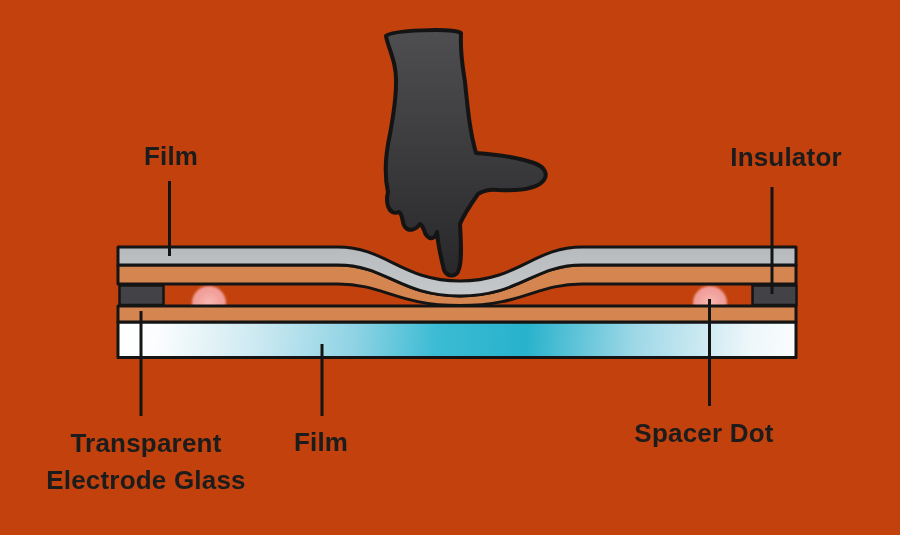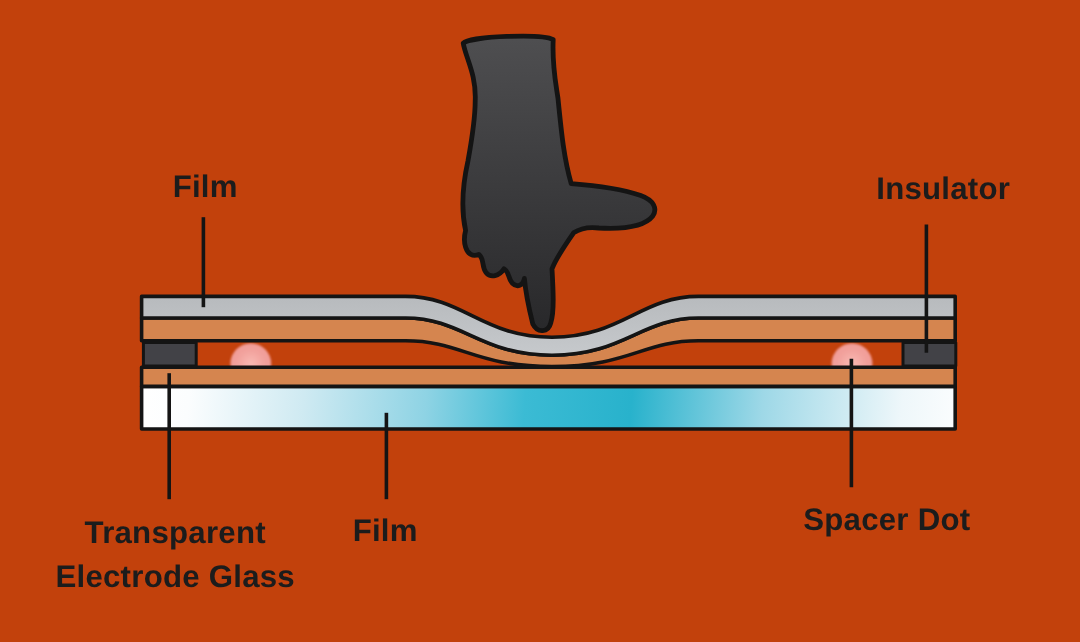--- a/index.html
+++ b/index.html
@@ -11,21 +11,21 @@
   .label{
     position:absolute;transform:translate(-50%,-50%);
     font-weight:700;font-size:26px;color:#1c1c1c;
     white-space:nowrap;letter-spacing:.2px;
   }
   .label.two-line{text-align:center;line-height:1.42;}
   .lbl-film{left:171px;top:156px;}
   .lbl-insulator{left:771px;top:157px;margin-left:15px;}
   .lbl-tef{left:146px;top:462px;}
   .lbl-glass{left:321px;top:442px;}
-  .lbl-spacer{left:739px;top:433px;}
+  .lbl-spacer{left:704px;top:433px;}
 </style>
 </head>
 <body>
 
 <div class="stage">
 
   <svg class="diagram-svg" width="900" height="535" viewBox="0 0 900 535">
     <defs>
       <linearGradient id="glassGrad" gradientUnits="userSpaceOnUse" x1="118" y1="312" x2="797" y2="368">
         <stop offset="0" stop-color="#ffffff"></stop>

